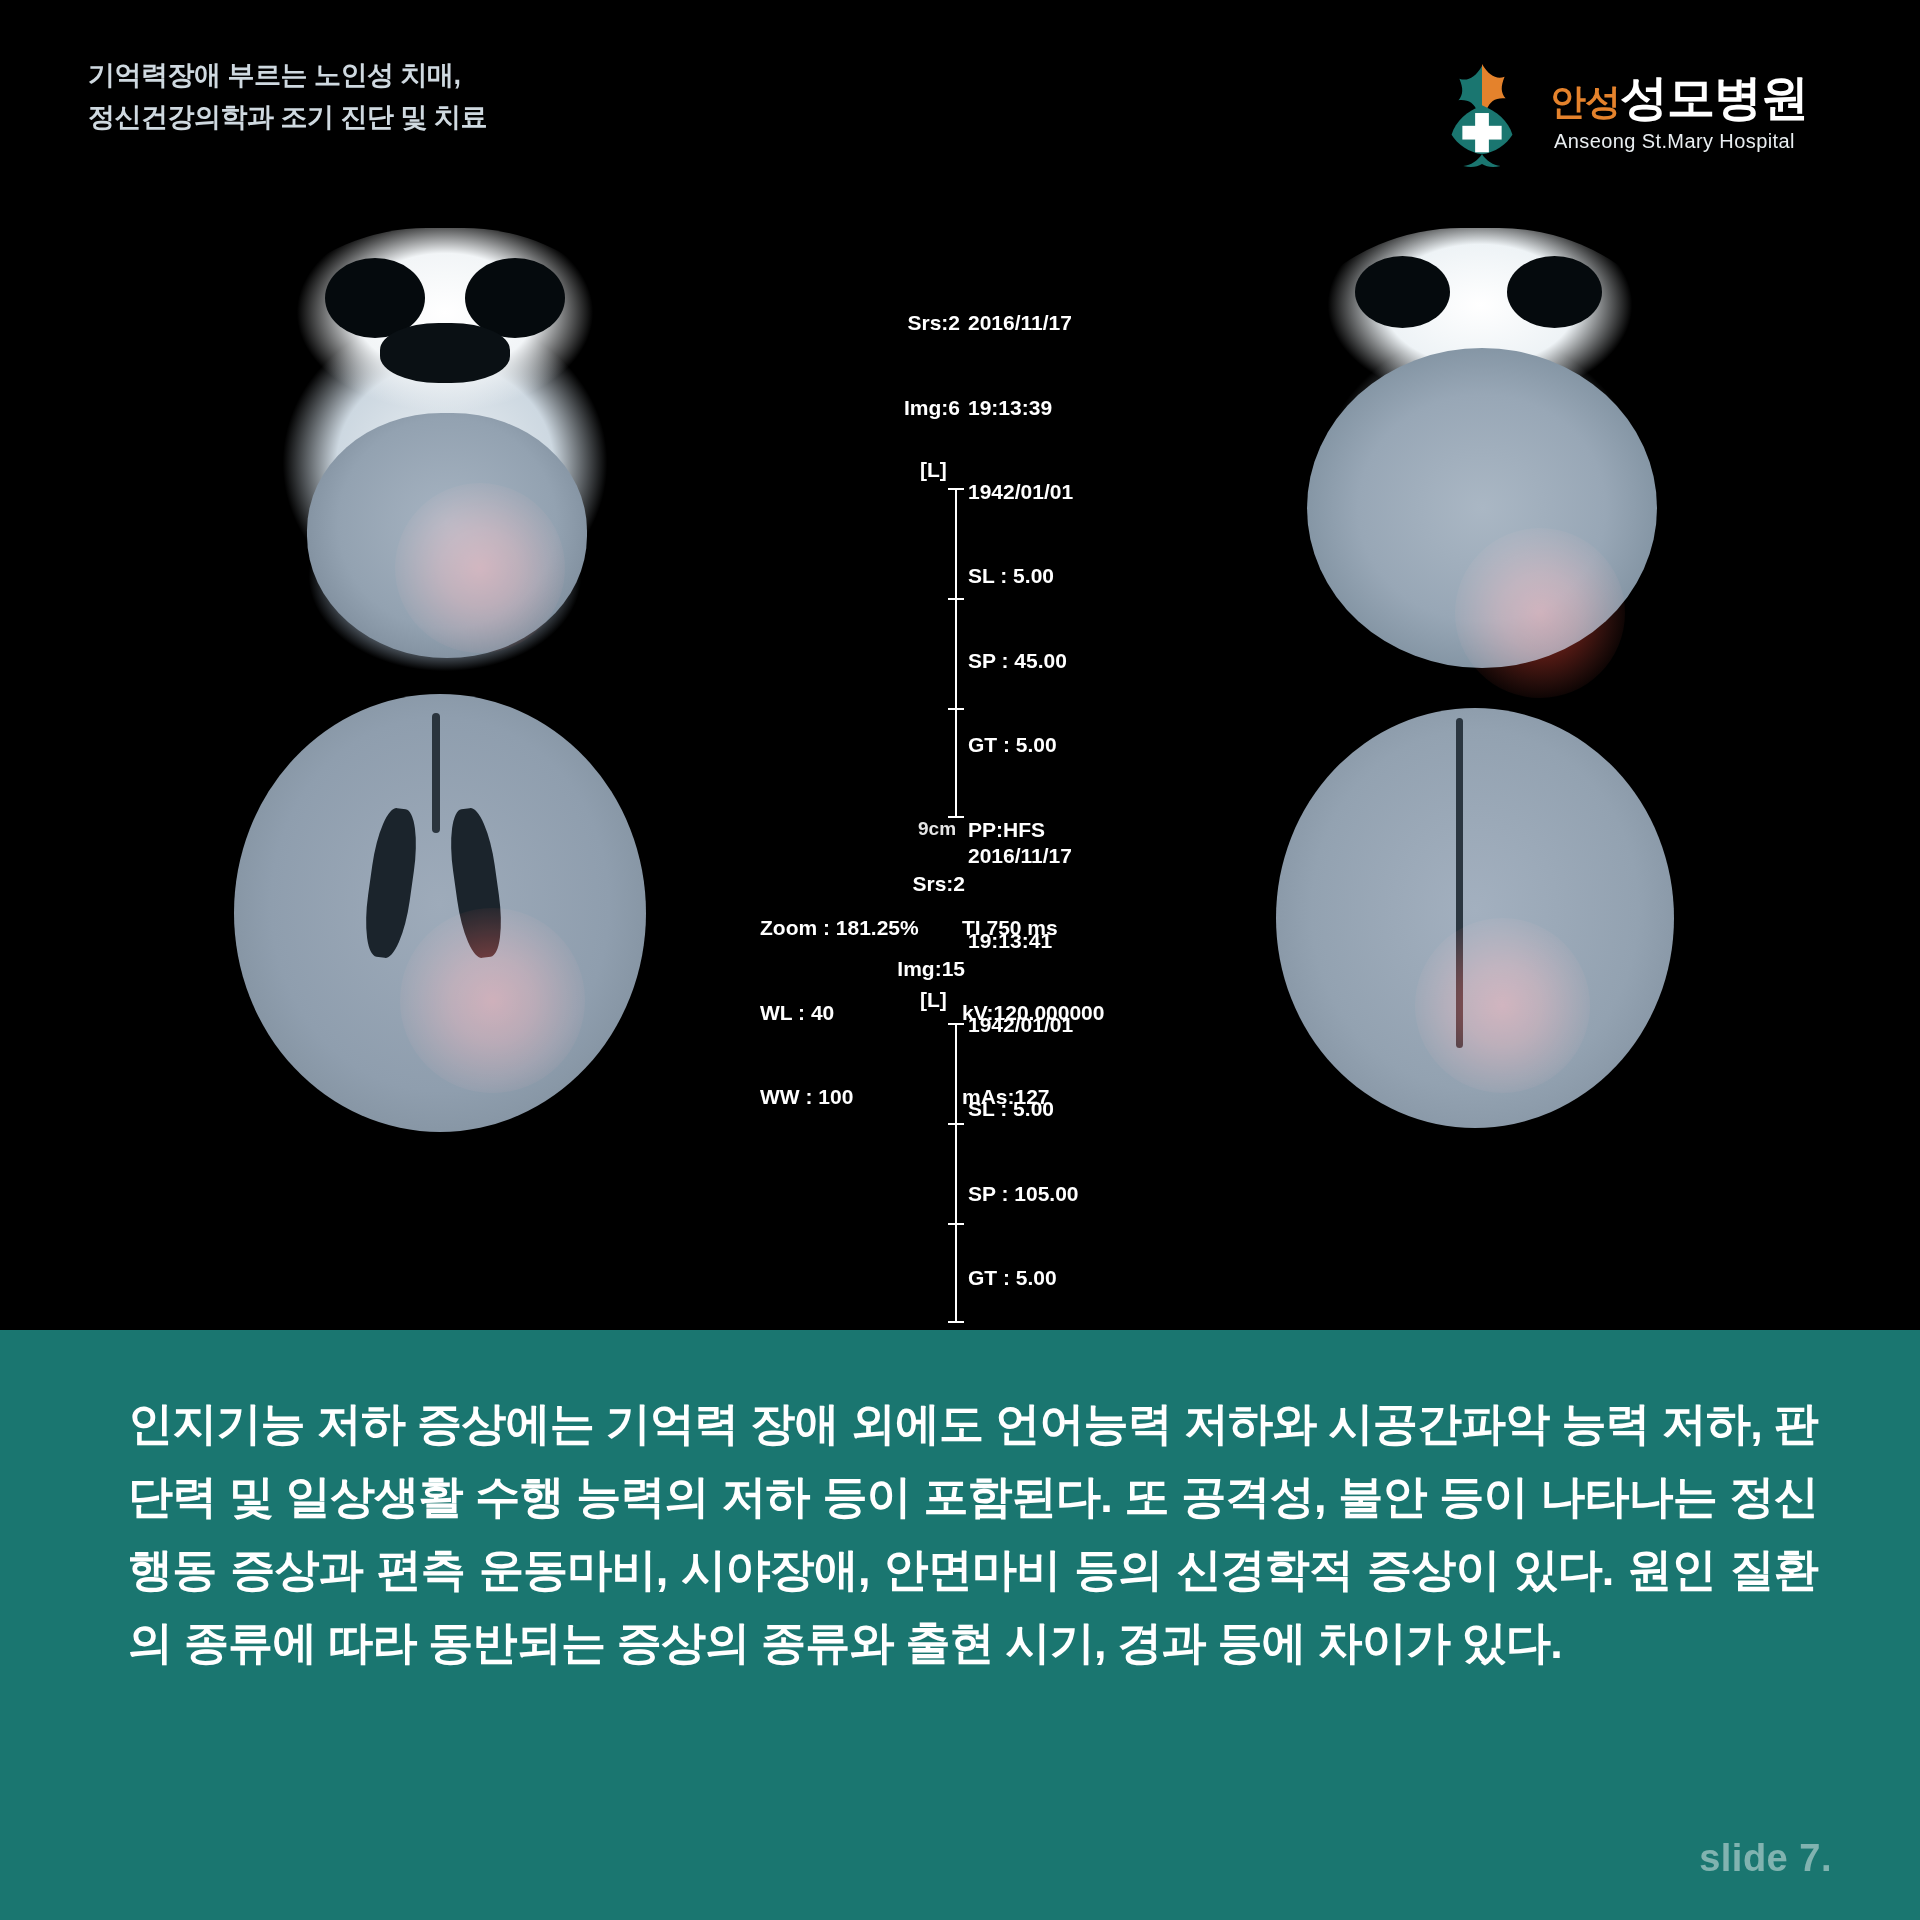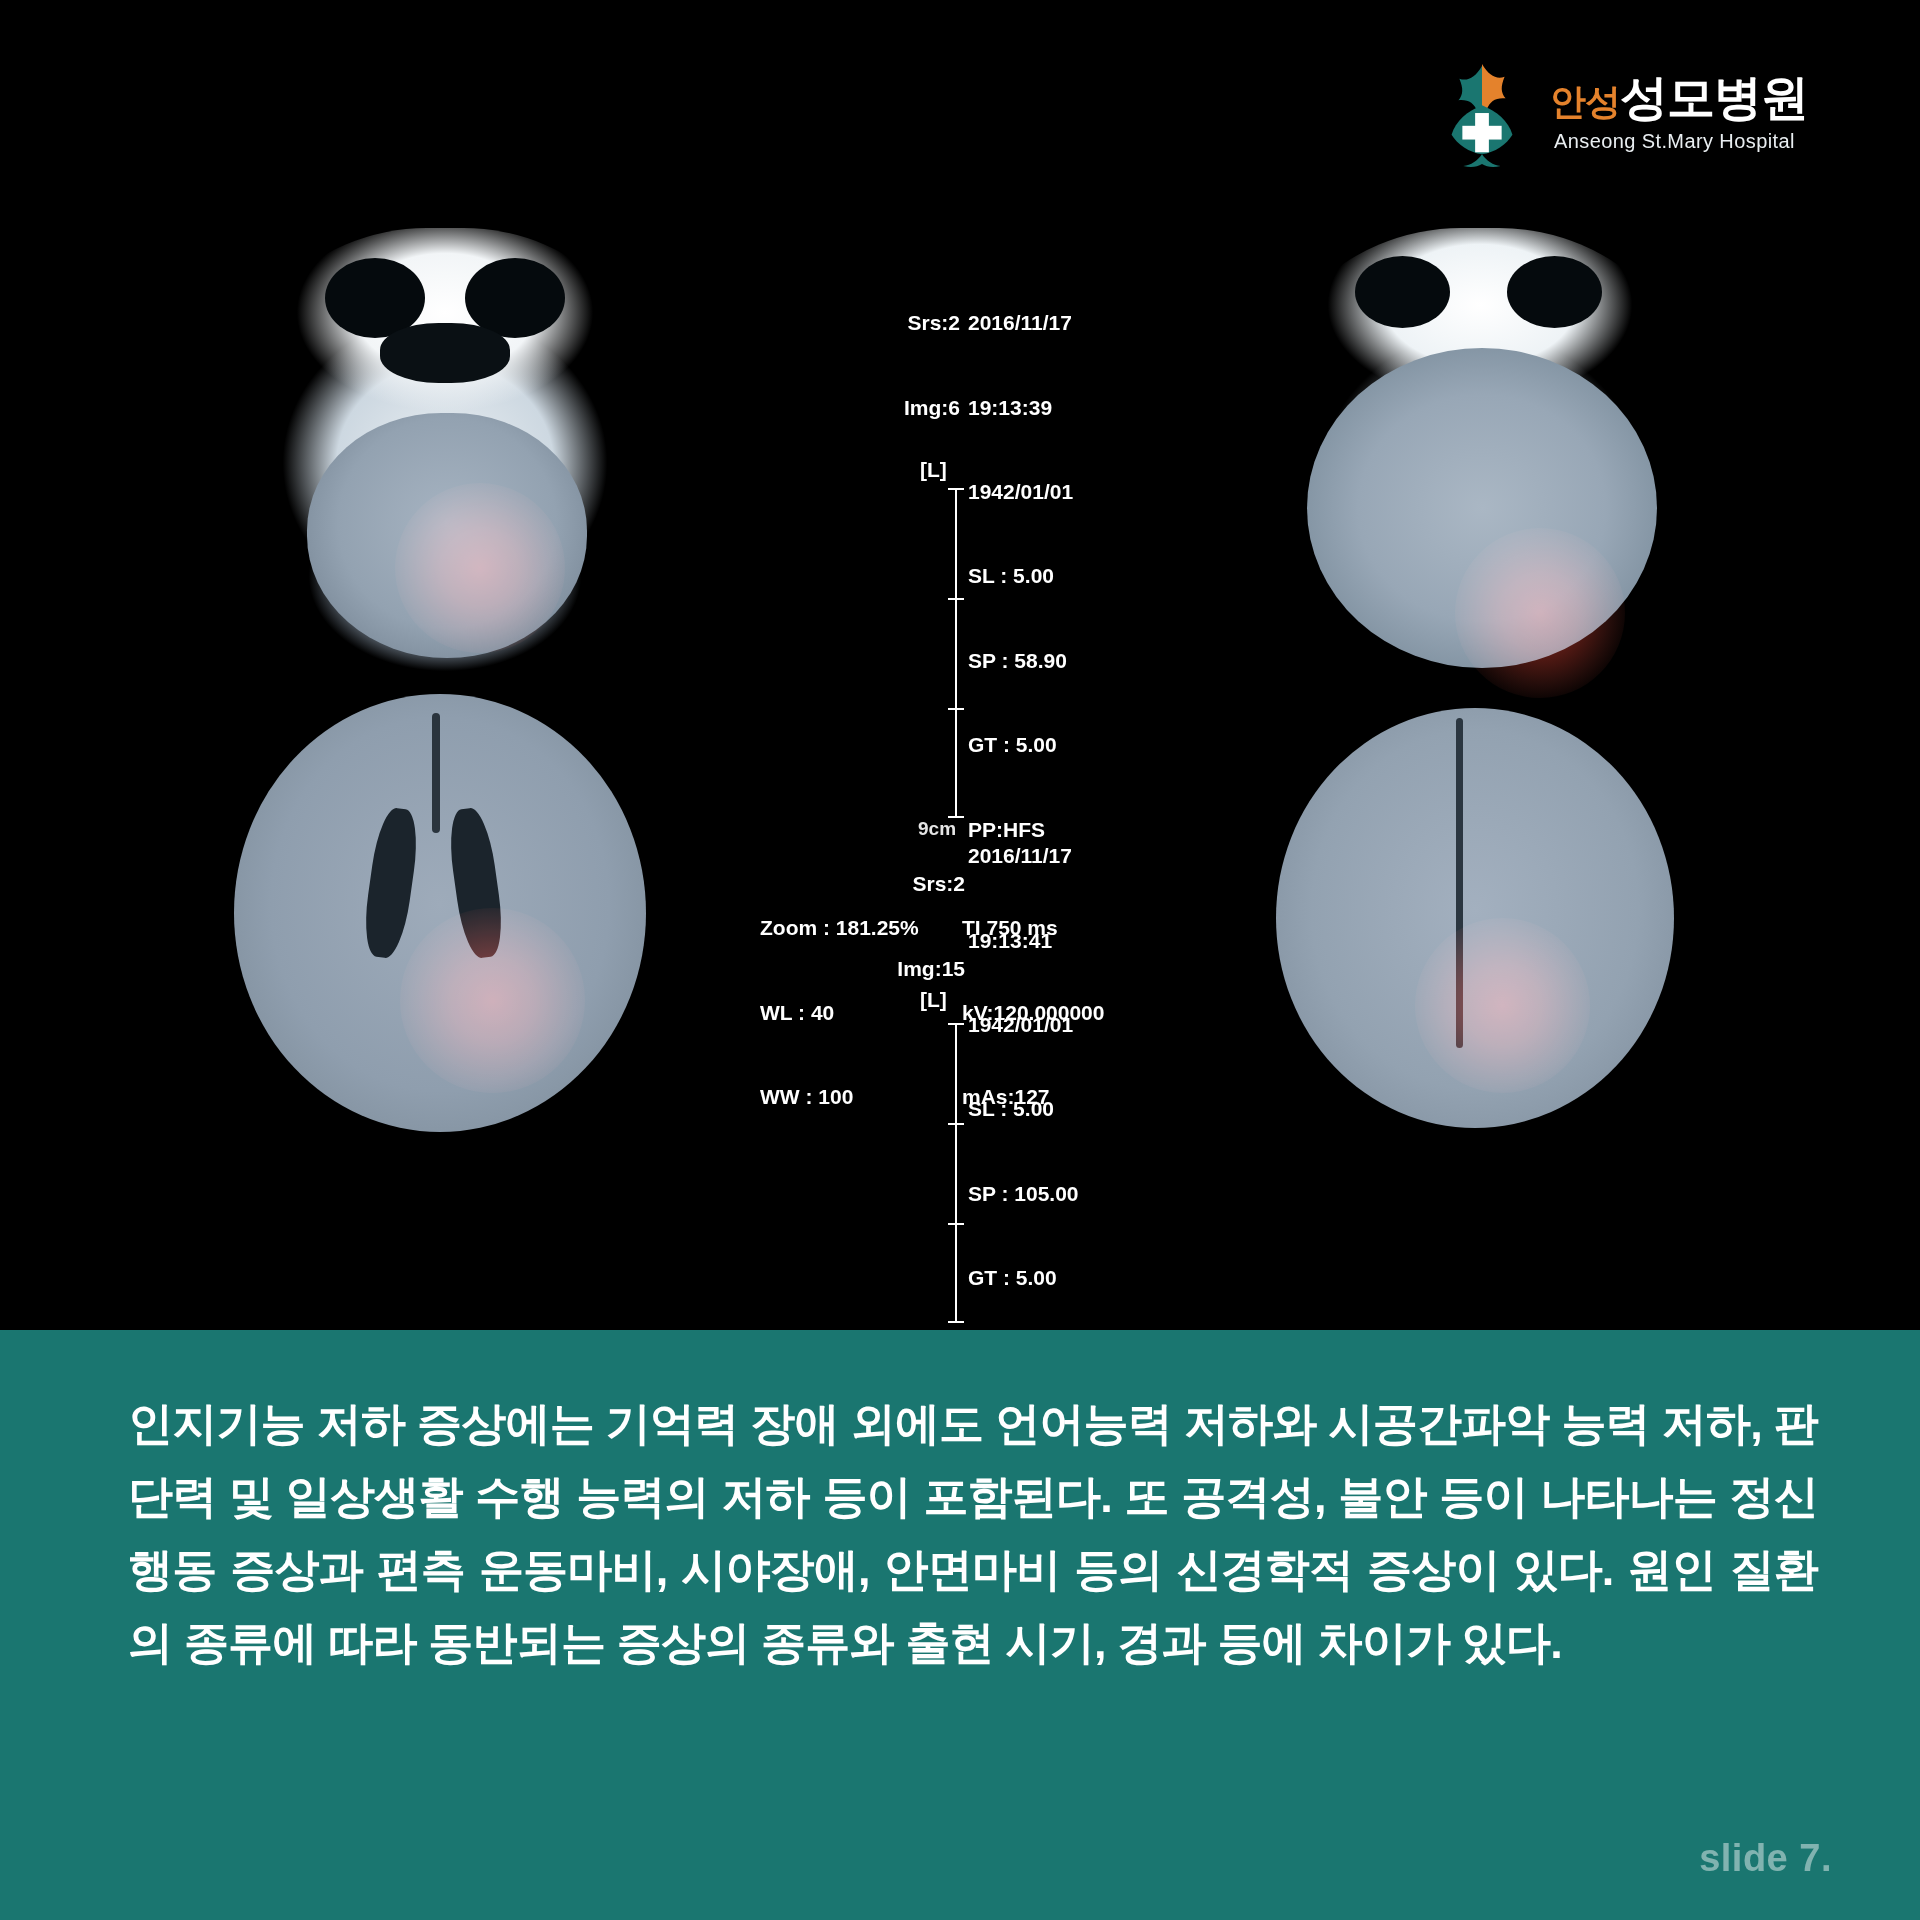--- a/index.html
+++ b/index.html
@@ -236,20 +236,22 @@
     color: rgba(255,255,255,0.45);
     font-size: 38px;
     font-weight: bold;
     letter-spacing: 0.5px;
   }
 </style>
 </head>
 <body>
 
 <div class="header">
+  <div class="header-title">기억력장애 부르는 노인성 치매,
+정신건강의학과 조기 진단 및 치료</div>
 
   <div class="logo-wrap">
     <div class="logo-mark">
       <svg viewBox="0 0 110 112" width="108" height="110" aria-hidden="true">
         <g>
           <path d="M55 4 C62 16 70 20 78 17 C74 27 74 33 79 39 C69 38 63 42 60 50 L55 50 Z" fill="#e4822c"></path>
           <path d="M55 6 C48 18 40 22 32 19 C36 29 36 35 31 41 C41 40 47 44 50 52 L55 52 Z" fill="#1a7670"></path>
           <path d="M55 46 C70 52 82 62 86 76 C80 86 68 94 55 96 C42 94 30 86 24 76 C28 62 40 52 55 46 Z" fill="#1a7670"></path>
           <rect x="48" y="54" width="14" height="40" fill="#ffffff"></rect>
           <rect x="35" y="67" width="40" height="14" fill="#ffffff"></rect>
@@ -301,21 +303,21 @@
 
   <div class="dicom dicom-col-left" style="left: 760px; top: 35px; width: 200px;">
     <div>Srs:2</div>
     <div>Img:6</div>
   </div>
   <div class="dicom dicom-col-right" style="left: 968px; top: 35px;">
     <div>2016/11/17</div>
     <div>19:13:39</div>
     <div>1942/01/01</div>
     <div>SL : 5.00</div>
-    <div>SP : 58.90</div>
+    <div>SP : 45.00</div>
     <div>GT : 5.00</div>
     <div>PP:HFS</div>
   </div>
   <div class="lmark" style="left: 920px; top: 240px;">[L]</div>
   <div class="ruler" style="left: 955px; top: 270px; height: 330px;">
     <div class="ruler-tick" style="top: 0;"></div>
     <div class="ruler-tick" style="top: 110px;"></div>
     <div class="ruler-tick" style="top: 220px;"></div>
     <div class="ruler-tick" style="top: 328px;"></div>
   </div>

